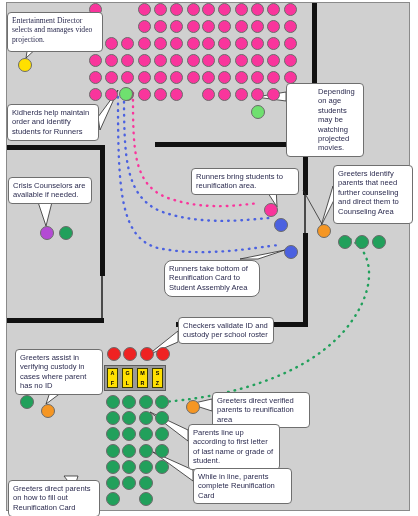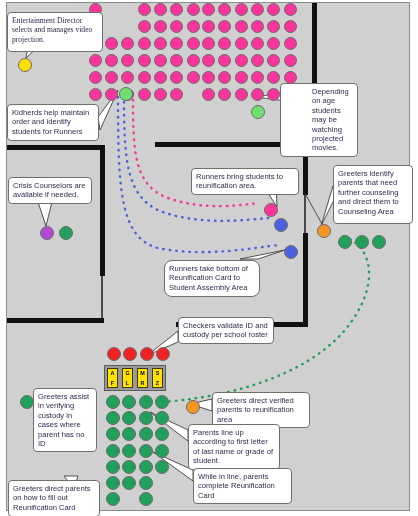--- a/index.html
+++ b/index.html
@@ -200,25 +200,25 @@
       </div>
       <div class="signcell">
         <span>S</span>
         <span>Z</span>
       </div>
     </div>
 
   <div id="callouts-layer">
       <div class="callout" style="left: 7px; top: 12px; width: 96px; min-height: 40px; font-family: Liberation Serif, serif;">Entertainment Director selects and manages video projection.</div>
       <div class="callout" style="left: 7px; top: 104px; width: 92px; min-height: 37px;">Kidherds help maintain order and identify students for Runners</div>
-      <div class="callout" style="left: 280px; top: 83px; width: 78px; min-height: 45px; padding-left: 31px;">Depending on age students may be watching projected movies.</div>
+      <div class="callout" style="left: 286px; top: 83px; width: 78px; min-height: 45px; padding-left: 31px;">Depending on age students may be watching projected movies.</div>
       <div class="callout" style="left: 8px; top: 177px; width: 84px; min-height: 26px;">Crisis Counselors are available if needed.</div>
       <div class="callout" style="left: 191px; top: 168px; width: 108px; min-height: 26px;">Runners bring students to reunification area.</div>
       <div class="callout" style="left: 333px; top: 165px; width: 80px; min-height: 59px;">Greeters identify parents that need further counseling and direct them to Counseling Area</div>
       <div class="callout" style="left: 164px; top: 260px; width: 96px; min-height: 37px; border-radius: 8px;">Runners take bottom of Reunification Card to Student Assembly Area</div>
       <div class="callout" style="left: 178px; top: 317px; width: 96px; min-height: 26px;">Checkers validate ID and custody per school roster</div>
-      <div class="callout" style="left: 33px; top: 349px; width: 64px; min-height: 44px; margin-top: 39px;">Greeters assist in verifying custody in cases where parent has no ID</div>
+      <div class="callout" style="left: 15px; top: 349px; width: 88px; min-height: 44px;">Greeters assist in verifying custody in cases where parent has no ID</div>
       <div class="callout" style="left: 212px; top: 392px; width: 98px; min-height: 26px;">Greeters direct verified parents to reunification area</div>
       <div class="callout" style="left: 188px; top: 424px; width: 92px; min-height: 37px;">Parents line up according to first letter of last name or grade of student.</div>
       <div class="callout" style="left: 8px; top: 440px; width: 92px; min-height: 37px; margin-top: 40px;">Greeters direct parents on how to fill out Reunification Card</div>
       <div class="callout" style="left: 193px; top: 468px; width: 99px; min-height: 27px;">While in line, parents complete Reunification Card</div>
     </div>
 </div>
 
 </body></html>

